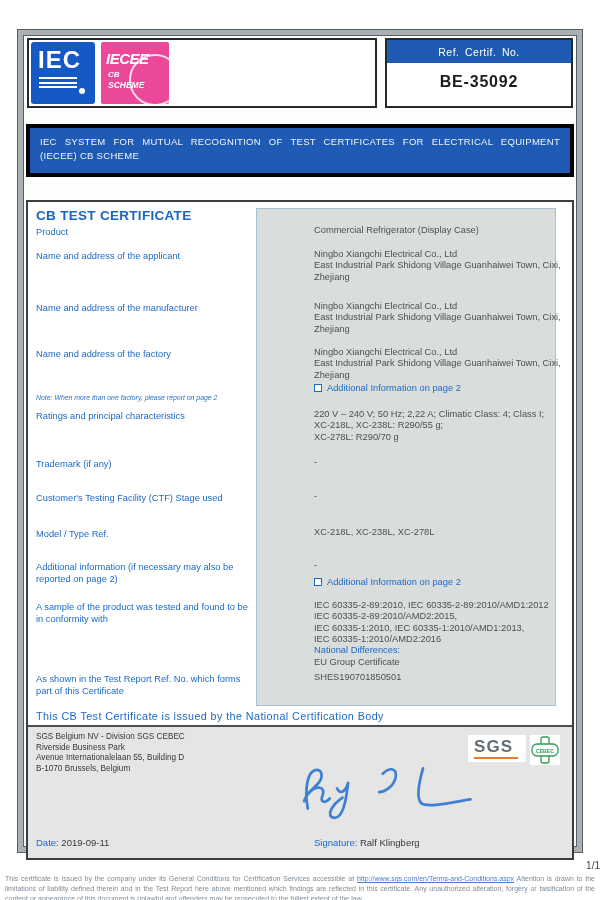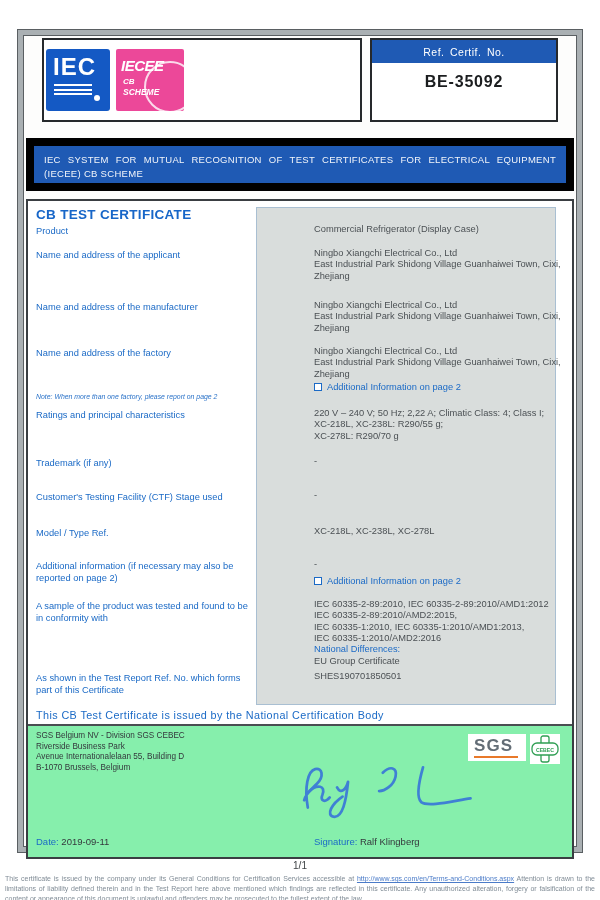--- a/index.html
+++ b/index.html
@@ -1,74 +1,74 @@
 <!DOCTYPE html>
 <html><head>
 <meta charset="utf-8">
 <style>
   * { margin:0; padding:0; box-sizing:border-box; }
   html,body { width:600px; height:900px; background:#ffffff; overflow:hidden;
               font-family:"Liberation Sans", sans-serif; }
   .frame { position:absolute; left:18px; top:30px; width:564px; height:822px;
            border:5px solid #aab0b3; box-shadow:0 0 0 1px #5a5f62, inset 0 0 0 1px #5a5f62;
            background:#fdfdfc; }
-  .header-row { display:flex; gap:8px; margin:3px 19px 0; height:84px; }
+  .header-row { display:flex; gap:8px; margin:3px 4px 0; height:70px; }
   .logo-box { flex:1; border:2px solid #26292c; background:#fff; display:flex; gap:6px;
               padding:2px; align-items:center; }
   .iec-logo { width:64px; height:62px; background:#1459c4; border-radius:3px; padding-top:6px; }
   .iec-text { color:#fff; font-weight:bold; font-size:24px; letter-spacing:1px; padding-left:7px; line-height:1; }
   .iec-lines { position:relative; margin:5px 8px 0; height:18px; }
   .iec-lines i { display:block; height:2px; background:#fff; margin-bottom:2.5px; width:38px; }
   .iec-dot { position:absolute; right:2px; bottom:1px; width:6px; height:6px; border-radius:50%; background:#fff; }
   .iecee-logo { width:68px; height:62px; background:#ec4899; border-radius:2px; position:relative;
                 overflow:hidden; color:#fff; font-style:italic; font-weight:bold; }
   .globe { position:absolute; right:-12px; top:12px; width:52px; height:52px;
            border:2px solid rgba(255,255,255,.8); border-radius:50%; }
   .iecee-word { font-size:15px; letter-spacing:-0.5px; margin:8px 0 0 5px; position:relative; }
   .iecee-cb { font-size:8px; margin:3px 0 0 7px; position:relative; }
   .iecee-scheme { font-size:8.5px; margin:1px 0 0 7px; position:relative; }
   .ref-box { width:188px; border:2px solid #26292c; background:#fff; display:flex; flex-direction:column; }
   .ref-bar { background:#1f5ab4; color:#fff; font-size:10.5px; text-align:center; padding:6px 8px 5px;
              letter-spacing:0.5px; word-spacing:2px; }
   .ref-no { text-align:center; font-weight:bold; font-size:16px; color:#1b1d1f; padding:10px 0;
             letter-spacing:0.8px; }
-  .banner { margin:16px 3px 0; height:53px; border:8px solid #000000; background:#1f5ab4;
+  .banner { margin:16px 3px 0; height:53px; border:4px solid #000000; background:#1f5ab4;
             color:#f2f5fa; font-size:9.5px; padding:7px 10px; letter-spacing:0.3px; line-height:1.45; }
   .banner-l1 { text-align:justify; text-align-last:justify; }
-  .main-box { margin:8px 3px 0; height:660px; border:2px solid #3a3e42; background:#fff;
+  .main-box { margin:23px 3px 0; height:660px; border:2px solid #3a3e42; background:#fff;
               position:relative; display:flex; flex-direction:column; }
   .panel-bg { position:absolute; left:228px; top:6px; width:300px; height:498px;
               background:#d9dddc; border:1px solid #a9bfd2; }
   .cert-title { height:20px; padding:6px 8px 0; color:#1766c8; font-weight:bold; font-size:13.5px;
                 letter-spacing:0.3px; position:relative; z-index:1; }
   .row { display:flex; position:relative; z-index:1;gap:48px; }
   .lbl { width:228px; padding:5px 6px 0 8px; color:#1b6ac6; font-size:9.3px; line-height:1.25;
          display:flex; flex-direction:column; }
   .val { flex:1; padding:3px 8px 0 10px; color:#4b5054; font-size:9.3px; line-height:1.22; }
   .pre { white-space:pre-line; }
   .note { margin-top:auto; padding-bottom:3px; font-size:6.9px; font-style:italic; color:#2a72c8; }
   .chk-row { margin-top:2px; color:#1b6ac6; font-size:9.3px; }
   .cb-box { display:inline-block; width:8px; height:8px; border:1px solid #1b6ac6; background:#fff;
             margin-right:5px; vertical-align:-1px; }
   .nat-diff { color:#1b6ac6; }
   .issuer-line { height:19px; padding:4px 8px 0; color:#1b6ac6; font-size:10.8px; letter-spacing:0.4px;
                  position:relative; z-index:1; }
-  .ncb-footer { flex:1; border-top:2px solid #4a4e52; background:#86efac; position:relative; }
+  .ncb-footer { flex:1; border-top:2px solid #4a4e52; background:#e5e5e5; position:relative; }
   .ncb-address { position:absolute; left:8px; top:5px; font-size:8.2px; line-height:1.3; color:#34383c; }
   .logos { position:absolute; right:12px; top:8px; display:flex; gap:4px; align-items:flex-start; }
   .sgs-logo { background:#fff; padding:2px 8px 5px 6px; }
   .sgs-text { font-weight:bold; font-size:17px; color:#636d76; letter-spacing:1px;
               border-bottom:2px solid #e8792a; padding:0 5px 1px 0; }
   .cebec-logo { width:30px; height:30px; background:#fff; display:flex; align-items:center; justify-content:center; }
   .sig-wrap { position:absolute; left:258px; top:34px; width:210px; height:64px; }
   .signoff-row { position:absolute; bottom:8px; left:8px; right:8px; font-size:9.5px; color:#34383c; height:13px; }
   .date-group { position:absolute; left:0; }
   .sig-group { position:absolute; left:278px; }
   .blue-lab { color:#1b6ac6; }
-  .page-num { position:absolute; left:0; top:860px; width:600px; text-align:center;
+  .page-num { position:absolute; left:0; top:860px; width:600px; text-align:right;
               font-size:10px; color:#3f4346; }
   .disclaimer { position:absolute; left:5px; top:874px; width:590px; font-size:7px; line-height:1.4;
                 color:#808c96; text-align:justify; }
   .disclaimer a { color:#4a7bc8; text-decoration:underline; }
 </style>
 </head>
 <body>
 
 <div class="frame">
 

